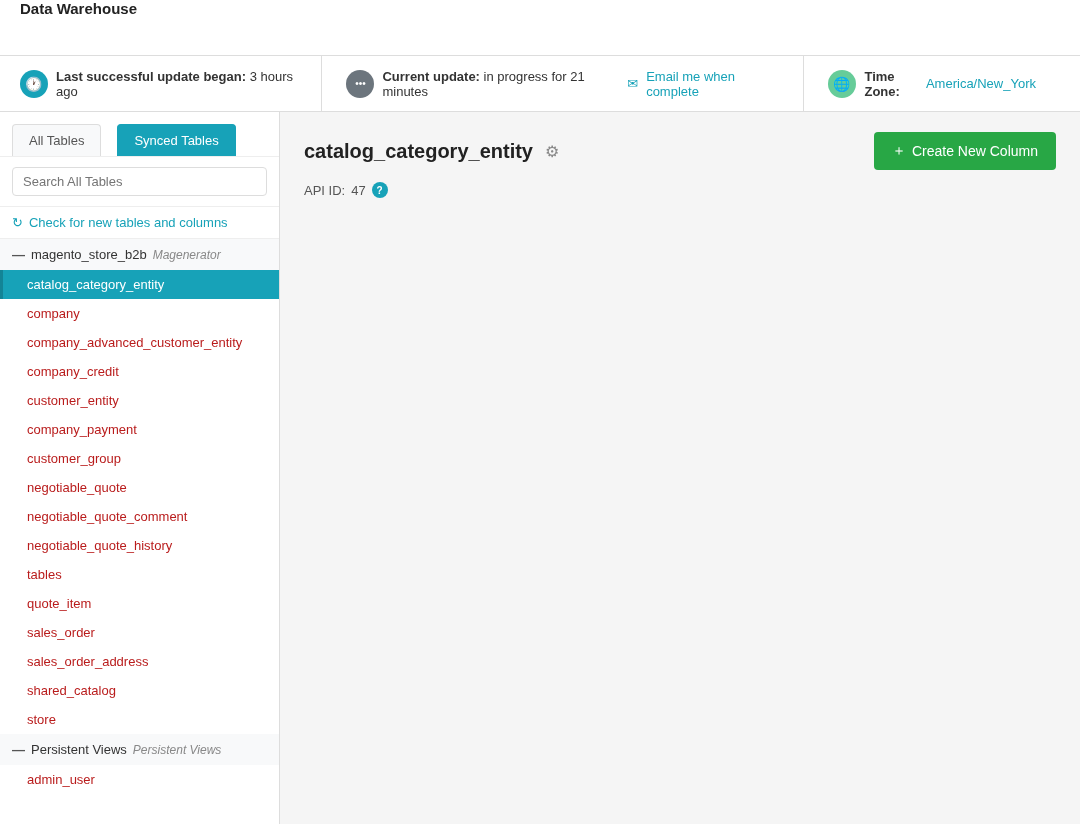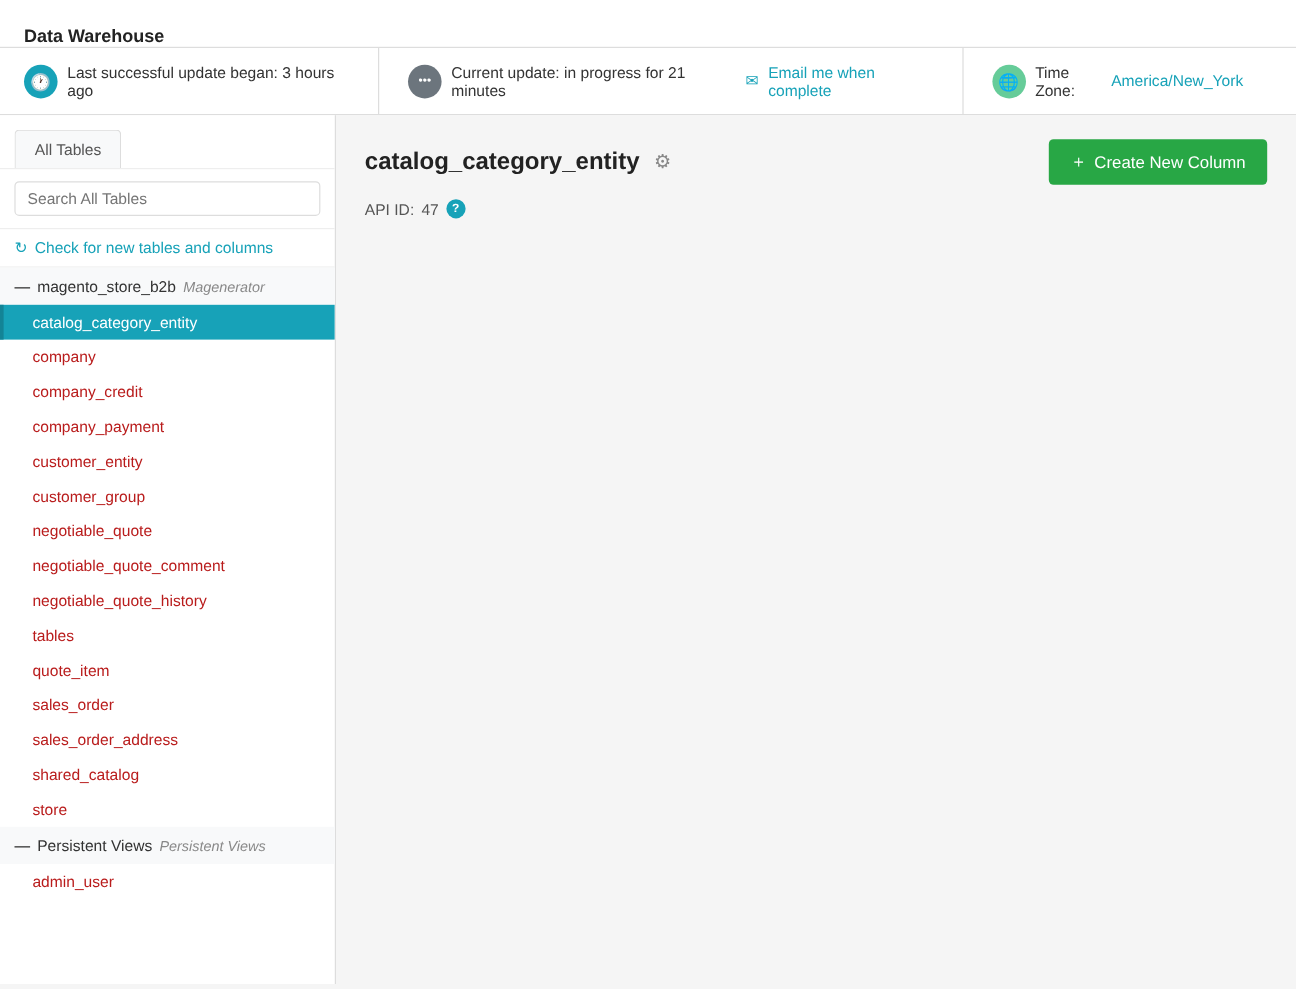--- a/index.html
+++ b/index.html
@@ -3,23 +3,23 @@
   <meta charset="utf-8">
   <style>
     * { box-sizing: border-box; margin: 0; padding: 0; }
     body { font-family: -apple-system, BlinkMacSystemFont, 'Segoe UI', sans-serif; font-size: 13px; background: #f5f5f5; color: #333; }
 
     
     .top-bar {
       background: #fff;
       border-bottom: 1px solid #ddd;
       padding: 0 20px;
-      height: 40px;
-      display: flex;
-      align-items: flex-end;
+      height: 56px;
+      display: flex;
+      align-items: flex-start;
     }
     .top-bar-title {
       font-size: 15px;
       font-weight: 600;
       color: #222;
     }
 
     
     .status-bar {
       background: #fff;
@@ -48,21 +48,21 @@
       display: flex;
       align-items: center;
       justify-content: center;
       flex-shrink: 0;
     }
     .status-icon.teal { background: #17a2b8; color: white; font-size: 14px; }
     .status-icon.dots { background: #6c757d; color: white; font-size: 10px; }
     .status-icon.globe { background: #28a745; color: white; font-size: 12px; }
 
     .status-text { font-size: 13px; color: #333; }
-    .status-text strong { font-weight: 400; }
+    .status-text strong { font-weight: 700; }
     .status-link { color: #17a2b8; text-decoration: none; font-size: 13px; }
     .timezone-link { color: #17a2b8; text-decoration: none; }
 
     
     .main-layout {
       display: flex;
       height: calc(100vh - 100px);
     }
 
     
@@ -258,42 +258,44 @@
     <a class="timezone-link" href="#">America/New_York</a>
   </div>
 </div>
 
 <div class="main-layout">
 
   <div class="sidebar">
 
     <div class="tab-bar">
       <button class="tab-btn">All Tables</button>
+      <button class="tab-btn active">Synced Tables</button>
     </div>
 
     <div class="search-box">
       <input type="text" placeholder="Search All Tables" style="">
     </div>
 
     <a class="check-link" href="#">
       <span class="refresh-icon">↻</span>
       <span>Check for new tables and columns</span>
     </a>
 
     <div class="group-header">
       <span class="dash">—</span>
       <span class="group-name">magento_store_b2b</span>
       <span class="group-tag">Magenerator</span>
     </div>
 
     <div class="table-item active">catalog_category_entity</div>
     <div class="table-item">company</div>
+    <div class="table-item">company_advanced_customer_entity</div>
     <div class="table-item">company_credit</div>
+    <div class="table-item">customer_entity</div>
     <div class="table-item">company_payment</div>
-    <div class="table-item">customer_entity</div>
     <div class="table-item">customer_group</div>
     <div class="table-item">negotiable_quote</div>
     <div class="table-item">negotiable_quote_comment</div>
     <div class="table-item">negotiable_quote_history</div>
     <div class="table-item">tables</div>
     <div class="table-item">quote_item</div>
     <div class="table-item">sales_order</div>
     <div class="table-item">sales_order_address</div>
     <div class="table-item">shared_catalog</div>
     <div class="table-item">store</div>

